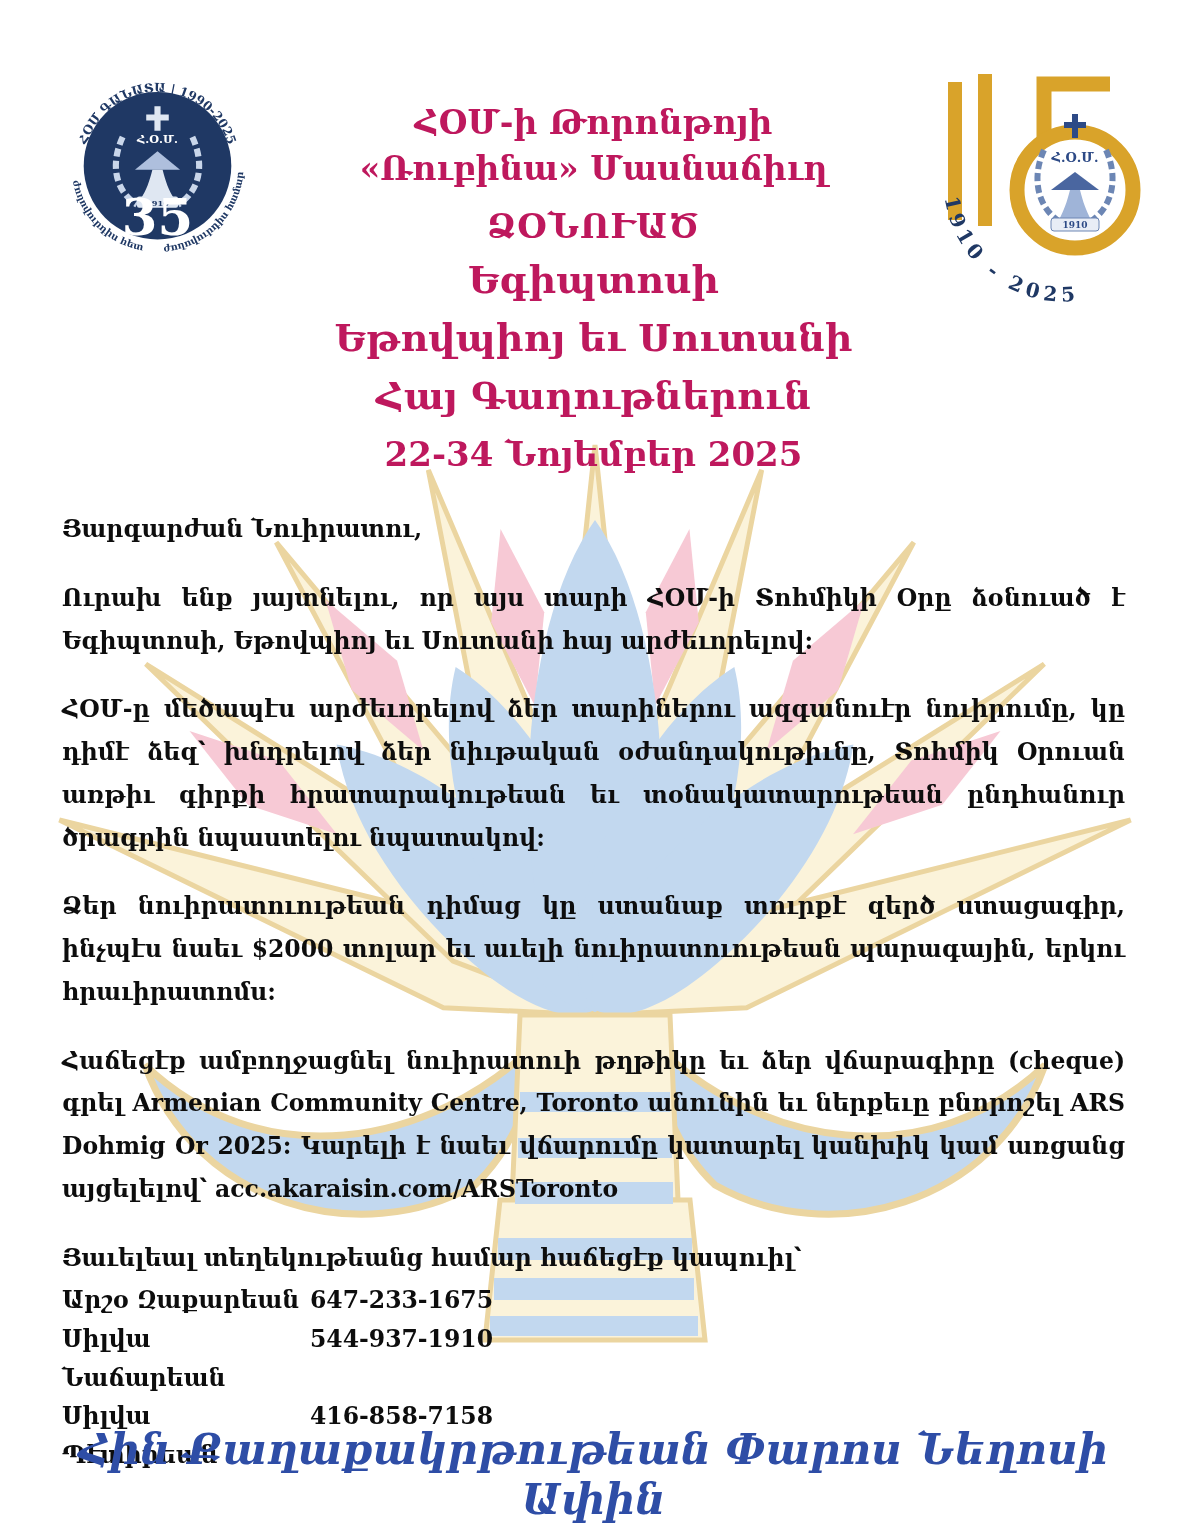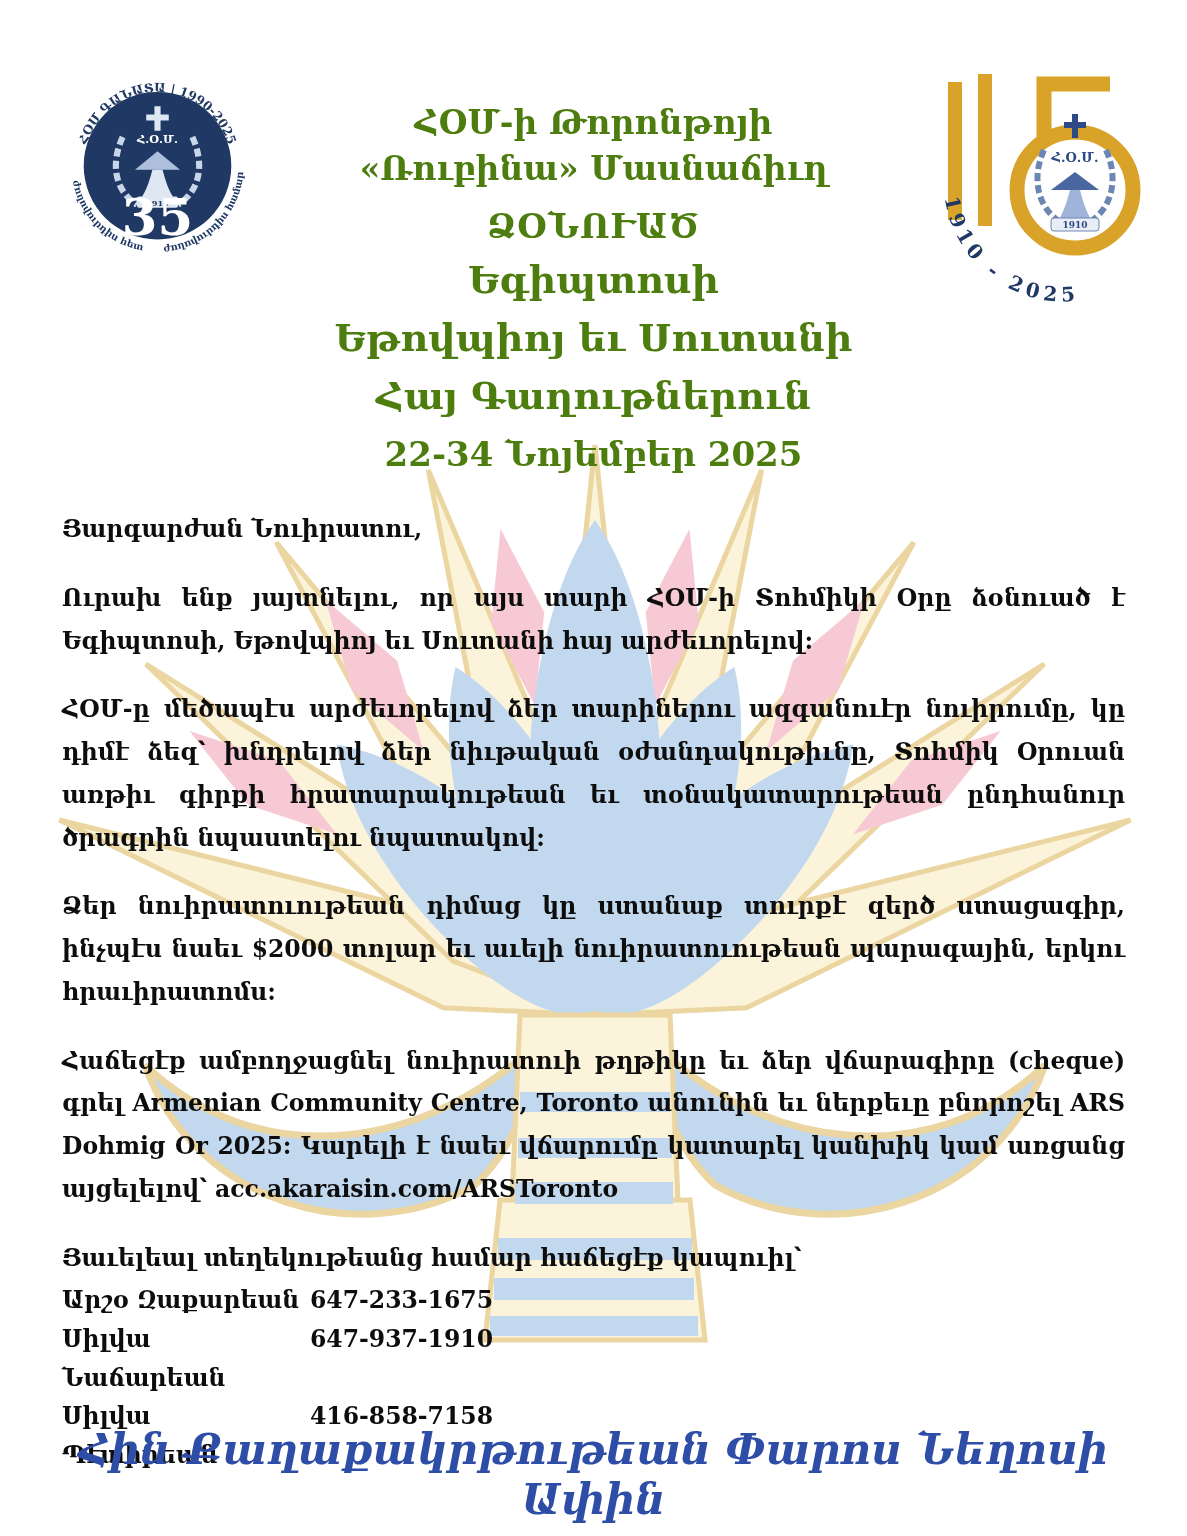--- a/index.html
+++ b/index.html
@@ -11,21 +11,21 @@
     font-family:"DejaVu Serif","DejaVu Sans",serif;
   }
   .watermark{position:absolute;left:0;top:0;width:1187px;height:1536px;z-index:0;}
   .content{position:relative;z-index:1;width:1187px;height:1536px;}
 
   
   .logo-left{position:absolute;left:55px;top:55px;width:205px;height:205px;}
   .logo-right{position:absolute;left:925px;top:50px;width:235px;height:255px;}
 
   
-  .header{padding-top:100px;text-align:center;color:#4d7c0f;font-weight:bold;}
+  .header{padding-top:100px;text-align:center;color:#be185d;font-weight:bold;}
   .h-sub{font-size:33px;line-height:1.4;}
   .h-title{font-size:60px;letter-spacing:2px;margin-top:16px;line-height:1.0;}
   .h-ded{font-size:34px;margin-top:14px;letter-spacing:1px;}
   .h-dest{font-size:38px;line-height:1.26;margin-top:10px;}
   .h-date{font-size:34px;margin-top:14px;}
 
   
   .letter{margin:34px 62px 0;color:#0d0d0d;font-size:23.5px;font-weight:bold;
           text-align:justify;line-height:1.82;}
   .letter p{margin:0 0 26px;}
@@ -169,21 +169,21 @@
       <p>Ձեր նուիրատուութեան դիմաց կը ստանաք տուրքէ զերծ ստացագիր, ինչպէս նաեւ $2000 տոլար եւ աւելի նուիրատուութեան պարագային, երկու հրաւիրատոմս:</p>
       <p>Հաճեցէք ամբողջացնել նուիրատուի թղթիկը եւ ձեր վճարագիրը (cheque) գրել Armenian Community Centre, Toronto անունին եւ ներքեւը բնորոշել ARS Dohmig Or 2025: Կարելի է նաեւ վճարումը կատարել կանխիկ կամ առցանց այցելելով՝  acc.akaraisin.com/ARSToronto</p>
 
       <p class="contact-heading">Յաւելեալ տեղեկութեանց համար հաճեցէք կապուիլ՝</p>
       <div class="contact-row">
         <span class="c-name">Արշօ Զաքարեան</span>
         <span class="c-phone">647-233-1675</span>
       </div>
       <div class="contact-row">
         <span class="c-name">Սիլվա Նաճարեան</span>
-        <span class="c-phone">647-937-1910</span>
+        <span class="c-phone">544-937-1910</span>
       </div>
       <div class="contact-row">
         <span class="c-name">Սիլվա Պէտիրեան</span>
         <span class="c-phone">416-858-7158</span>
       </div>
 
     </div>
 
     <div class="footer">
       <div class="f-line1">Հին Քաղաքակրթութեան Փարոս Նեղոսի Ափին</div>

